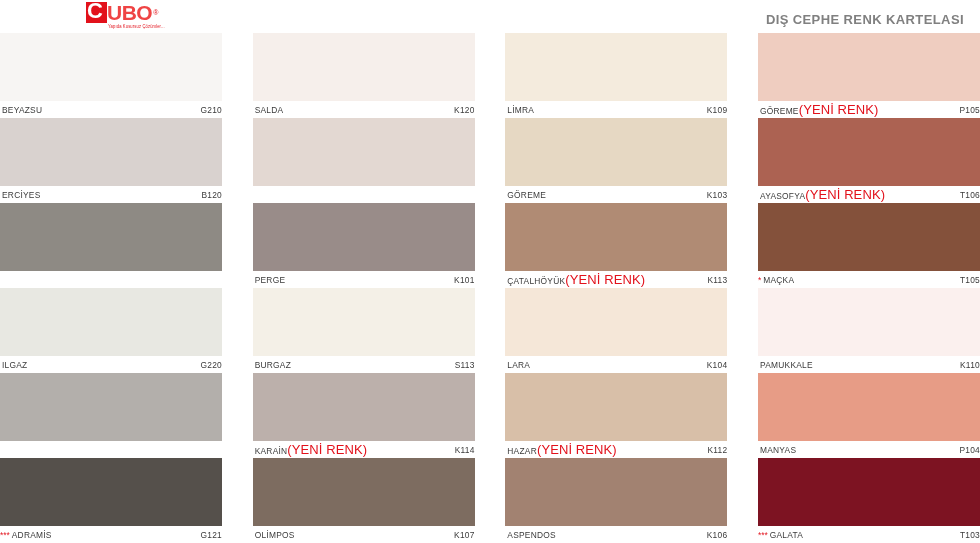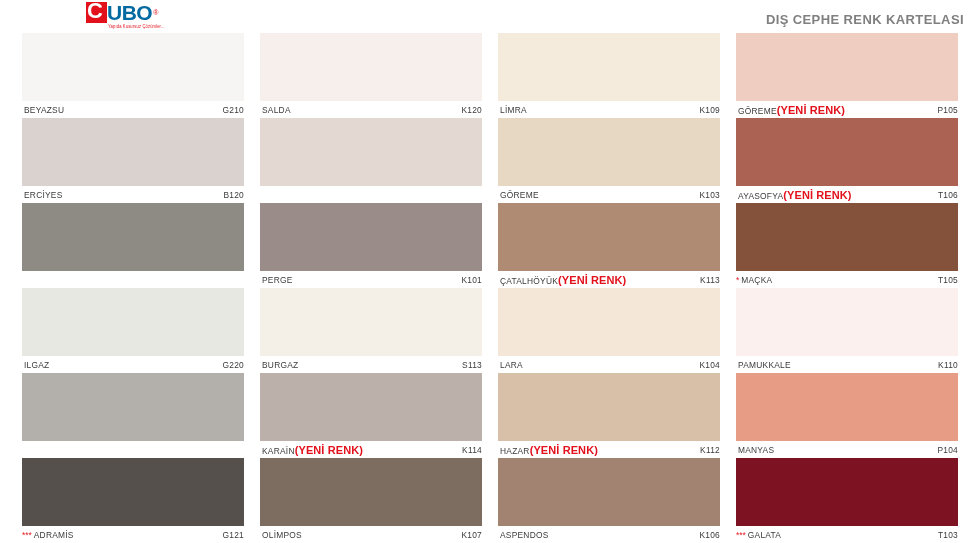--- a/index.html
+++ b/index.html
@@ -55,21 +55,21 @@
     top: -2px;
     font-size: 22px;
     font-weight: bold;
     color: #ffffff;
     font-family: "Liberation Sans", sans-serif;
     letter-spacing: -0.5px;
   }
   .logo-text {
     font-size: 21px;
     font-weight: bold;
-    color: #0369a1;
+    color: #ef4444;
     letter-spacing: -0.5px;
     margin-left: 0px;
     line-height: 21px;
     font-family: "Liberation Sans", sans-serif;
   }
   .logo-tm {
     font-size: 7px;
     color: #e2111b;
     vertical-align: super;
     margin-left: 1px;
@@ -97,21 +97,21 @@
 
   
   .grid {
     position: absolute;
     left: 0;
     top: 33px;
     width: 980px;
     height: 510px;
     display: flex;
     justify-content: space-between;
-    padding: 0 22px;
+    padding: 0 0;
     box-sizing: border-box;
   }
 
   .column {
     width: 222px;
     display: flex;
     flex-direction: column;
   }
 
   .swatch-cell {
@@ -143,22 +143,22 @@
 
   .stars {
     color: #e2111b;
     font-size: 8.4px;
     margin-right: 2px;
     letter-spacing: 0px;
   }
 
   .new-tag {
     color: #e2111b;
-    font-weight: bold;
-    font-size: 11px;
+    font-weight: normal;
+    font-size: 13px;
     letter-spacing: 0.1px;
   }
 
   .swatch-code {
     font-size: 8.4px;
     color: #3a3a3a;
     letter-spacing: 0.25px;
     text-align: right;
   }
 </style>

